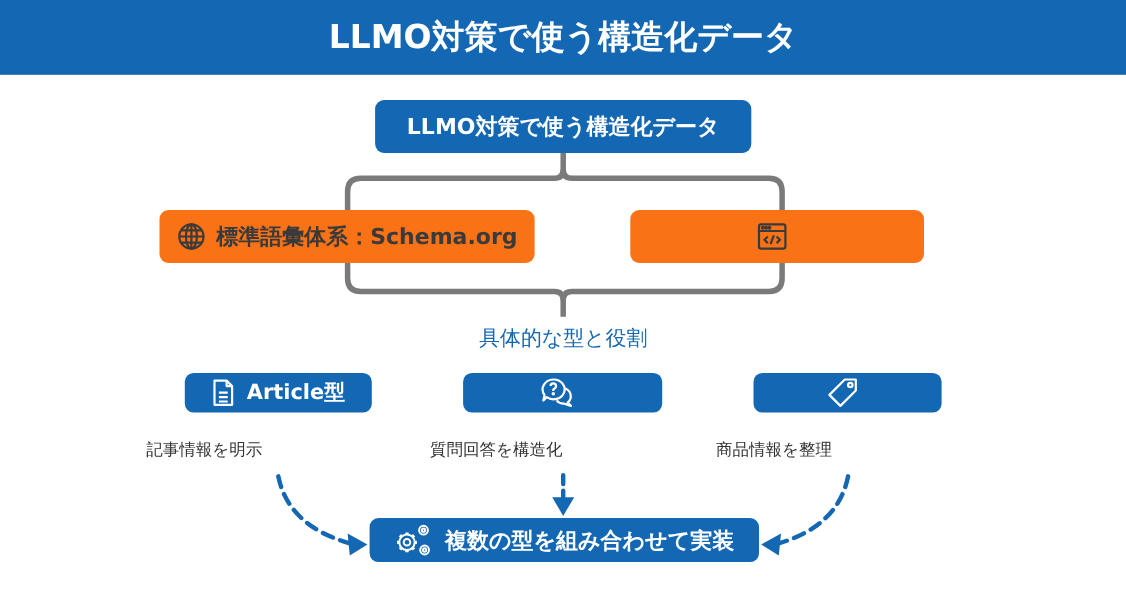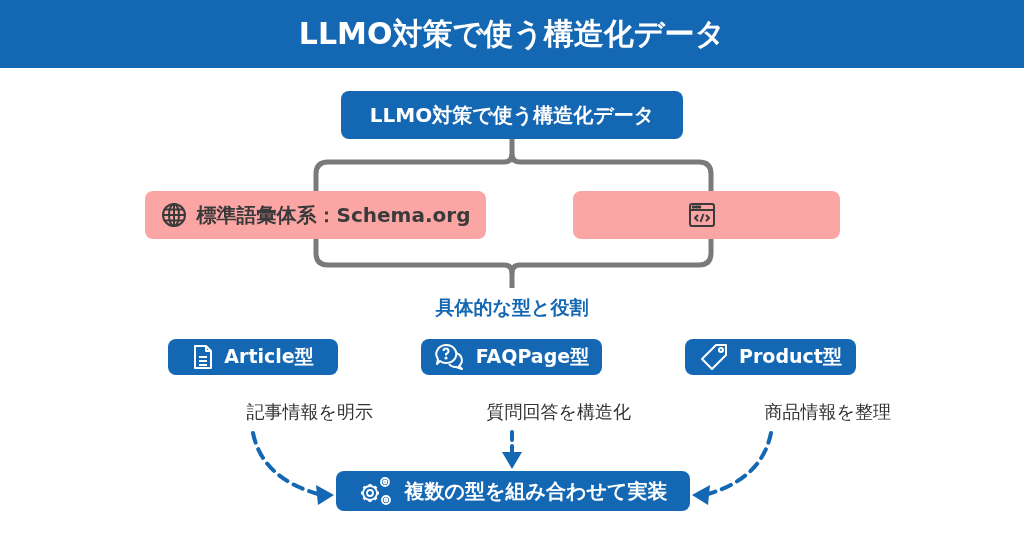--- a/index.html
+++ b/index.html
@@ -4,31 +4,31 @@
 <style>
   html, body { margin:0; padding:0; }
   body { width:1024px; height:541px; background:#ffffff; position:relative; overflow:hidden;
          font-family:"DejaVu Sans", "Liberation Sans", sans-serif; }
   .header { position:absolute; left:0; top:0; width:1024px; height:68px; background:#1467b3;
             display:flex; align-items:center; justify-content:center; }
   .header-title { color:#ffffff; font-size:30px; font-weight:bold; letter-spacing:0px; }
   .connectors { position:absolute; left:0; top:0; width:1024px; height:541px; }
   .box { position:absolute; display:flex; align-items:center; justify-content:center; box-sizing:border-box; border-radius:8px; }
   .blue { background:#1467b3; color:#ffffff; font-weight:bold; }
-  .gray { background:#fca5a5; color:#3a3a3a; font-weight:bold; }
+  .gray { background:#f97316; color:#3a3a3a; font-weight:bold; }
   .root-box { left:341px; top:91px; width:342px; height:48px; font-size:20px; }
   .std-box { left:145px; top:191px; width:341px; height:48px; font-size:20px; }
   .fmt-box { left:573px; top:191px; width:267px; height:48px; font-size:20px; }
   .section-heading { position:absolute; left:0; width:1024px; top:295px; text-align:center; color:#1467b3;
-                     font-weight:bold; font-size:19px; }
+                     font-weight:normal; font-size:19px; }
   .type-box { top:339px; height:36px; font-size:19px; }
   .t-article { left:168px; width:170px; }
   .t-faq { left:421px; width:181px; }
   .t-product { left:685px; width:171px; }
-  .desc { position:absolute; top:400px; width:240px; text-align:right; color:#333333; font-size:18px; }
+  .desc { position:absolute; top:400px; width:240px; text-align:left; color:#333333; font-size:15px; }
   .d-article { left:133px; }
   .d-faq { left:391px; }
   .d-product { left:651px; }
   .impl-box { left:336px; top:471px; width:354px; height:40px; font-size:20px; }
   .icon { display:inline-flex; align-items:center; justify-content:center; margin-right:10px; }
   .icon svg { display:block; }
 </style>
 </head>
 <body>
 
@@ -100,32 +100,30 @@
 
 <div class="box blue type-box t-faq">
   <span class="icon">
     <svg width="32" height="28" viewBox="0 0 32 28" fill="none" stroke="#ffffff" stroke-width="2" stroke-linejoin="round">
       <path d="M12 2 A10 9 0 1 1 6 18 L3 21 L4 16 A10 9 0 0 1 12 2 Z"></path>
       <path d="M22 10 A8 7.5 0 0 1 25 23 L28 26 L22 24 A8 7 0 0 1 15 21"></path>
       <path d="M9.5 8 Q9.5 5.5 12 5.5 Q14.5 5.5 14.5 8 Q14.5 10 12 11 L12 12.5"></path>
       <circle cx="12" cy="15" r="0.6" fill="#ffffff"></circle>
     </svg>
   </span>
-  <span>FAQPage型</span>
 </div>
 <div class="desc d-faq">質問回答を構造化</div>
 
 <div class="box blue type-box t-product">
   <span class="icon">
     <svg width="30" height="28" viewBox="0 0 30 28" fill="none" stroke="#ffffff" stroke-width="2" stroke-linejoin="round">
       <path d="M17 2 H27 V12 L13 26 L3 16 Z"></path>
       <circle cx="22" cy="7" r="2"></circle>
     </svg>
   </span>
-  <span>Product型</span>
 </div>
 <div class="desc d-product">商品情報を整理</div>
 
 <div class="box blue impl-box">
   <span class="icon">
     <svg width="36" height="32" viewBox="0 0 36 32" fill="none" stroke="#ffffff" stroke-width="1.8">
       <circle cx="11" cy="18" r="7"></circle>
       <circle cx="11" cy="18" r="3"></circle>
       <g stroke-width="3">
         <line x1="11" y1="9" x2="11" y2="11"></line>

